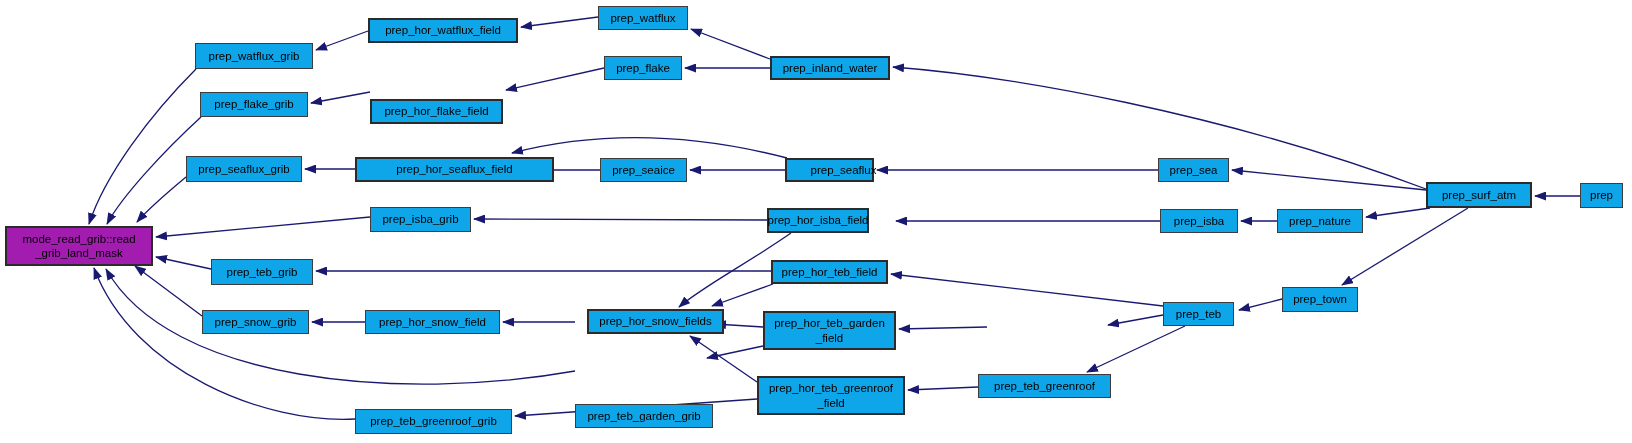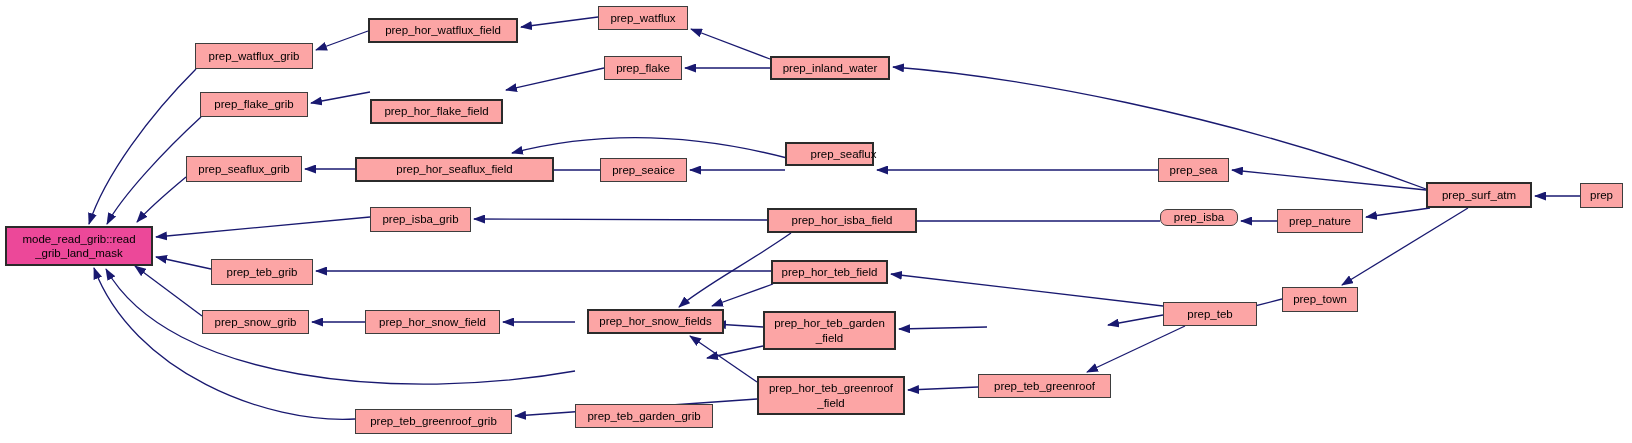--- a/index.html
+++ b/index.html
@@ -13,27 +13,27 @@
   #edge-layer{position:absolute;left:0;top:0;z-index:1;}
   #node-layer{position:absolute;left:0;top:0;width:100%;height:100%;z-index:2;}
   .node{
     position:absolute;
     box-sizing:border-box;
     display:flex;align-items:center;justify-content:center;
     text-align:center;
     font-size:11.5px;
     line-height:1.22;
     white-space:pre-line;
-    background:#fca5a5;
+    background:#0ea5e9;
     border:1.4px solid #3d3d3d;
     color:#000000;
     cursor:pointer;
   }
   .node.bold{border-width:2px;border-color:#2b2b2b;}
-  .node.highlight{background:#ec4899;cursor:default;}
+  .node.highlight{background:#a21caf;cursor:default;}
 </style>
 </head>
 <body>
 
 <div id="canvas">
   <svg id="edge-layer" width="1632" height="443" viewBox="0 0 1632 443">
       <defs>
         <marker id="arrow" markerUnits="userSpaceOnUse" markerWidth="12" markerHeight="9" refX="11" refY="4.5" orient="auto">
           <path d="M0,0 L12,4.5 L0,9 Z" fill="#191970"></path>
         </marker>
@@ -87,36 +87,36 @@
       <div class="node" style="left: 195px; top: 43px; width: 118px; height: 26px;">prep_watflux_grib</div>
       <div class="node bold" style="left: 368px; top: 18px; width: 150px; height: 25px; text-align: center;">prep_hor_watflux_field</div>
       <div class="node" style="left: 598px; top: 6px; width: 90px; height: 24px;">prep_watflux</div>
       <div class="node" style="left: 200px; top: 92px; width: 108px; height: 25px;">prep_flake_grib</div>
       <div class="node bold" style="left: 370px; top: 79px; width: 133px; height: 25px; margin-top: 20px;">prep_hor_flake_field</div>
       <div class="node" style="left: 604px; top: 56px; width: 78px; height: 24px;">prep_flake</div>
       <div class="node bold" style="left: 770px; top: 56px; width: 120px; height: 24px;">prep_inland_water</div>
       <div class="node" style="left: 186px; top: 156px; width: 116px; height: 26px;">prep_seaflux_grib</div>
       <div class="node bold" style="left: 355px; top: 157px; width: 199px; height: 25px;">prep_hor_seaflux_field</div>
       <div class="node" style="left: 600px; top: 158px; width: 87px; height: 24px;">prep_seaice</div>
-      <div class="node bold" style="left: 785px; top: 142px; width: 89px; height: 24px; padding-left: 28px;">prep_seaflux</div>
+      <div class="node bold" style="left: 785px; top: 158px; width: 89px; height: 24px; padding-left: 28px;">prep_seaflux</div>
       <div class="node" style="left: 1158px; top: 158px; width: 71px; height: 24px;">prep_sea</div>
       <div class="node" style="left: 370px; top: 207px; width: 101px; height: 25px;">prep_isba_grib</div>
-      <div class="node bold" style="left: 767px; top: 208px; width: 150px; height: 25px;">prep_hor_isba_field</div>
-      <div class="node" style="left: 1160px; top: 209px; width: 78px; height: 17px; border-radius: 7px;">prep_isba</div>
+      <div class="node bold" style="left: 767px; top: 208px; width: 102px; height: 25px;">prep_hor_isba_field</div>
+      <div class="node" style="left: 1160px; top: 209px; width: 78px; height: 24px;">prep_isba</div>
       <div class="node" style="left: 1277px; top: 209px; width: 86px; height: 24px;">prep_nature</div>
       <div class="node bold" style="left: 1426px; top: 182px; width: 106px; height: 26px;">prep_surf_atm</div>
       <div class="node" style="left: 1580px; top: 183px; width: 43px; height: 25px;">prep</div>
       <div class="node" style="left: 211px; top: 259px; width: 102px; height: 26px;">prep_teb_grib</div>
       <div class="node bold" style="left: 771px; top: 260px; width: 117px; height: 24px;">prep_hor_teb_field</div>
       <div class="node" style="left: 202px; top: 310px; width: 107px; height: 24px;">prep_snow_grib</div>
       <div class="node" style="left: 365px; top: 310px; width: 135px; height: 24px;">prep_hor_snow_field</div>
       <div class="node bold" style="left: 575px; top: 309px; width: 137px; height: 25px; margin-left: 12px;">prep_hor_snow_fields</div>
       <div class="node bold" style="left: 763px; top: 311px; width: 133px; height: 39px;">prep_hor_teb_garden
 _field</div>
-      <div class="node" style="left: 1163px; top: 302px; width: 94px; height: 24px;">prep_teb</div>
+      <div class="node" style="left: 1163px; top: 302px; width: 71px; height: 24px;">prep_teb</div>
       <div class="node" style="left: 1282px; top: 287px; width: 76px; height: 25px;">prep_town</div>
       <div class="node" style="left: 575px; top: 360px; width: 138px; height: 24px; margin-top: 44px;">prep_teb_garden_grib</div>
       <div class="node bold" style="left: 757px; top: 376px; width: 148px; height: 39px;">prep_hor_teb_greenroof
 _field</div>
       <div class="node" style="left: 978px; top: 374px; width: 133px; height: 24px;">prep_teb_greenroof</div>
       <div class="node" style="left: 355px; top: 409px; width: 157px; height: 25px;">prep_teb_greenroof_grib</div>
     </div>
 </div>
 
 </body></html>

